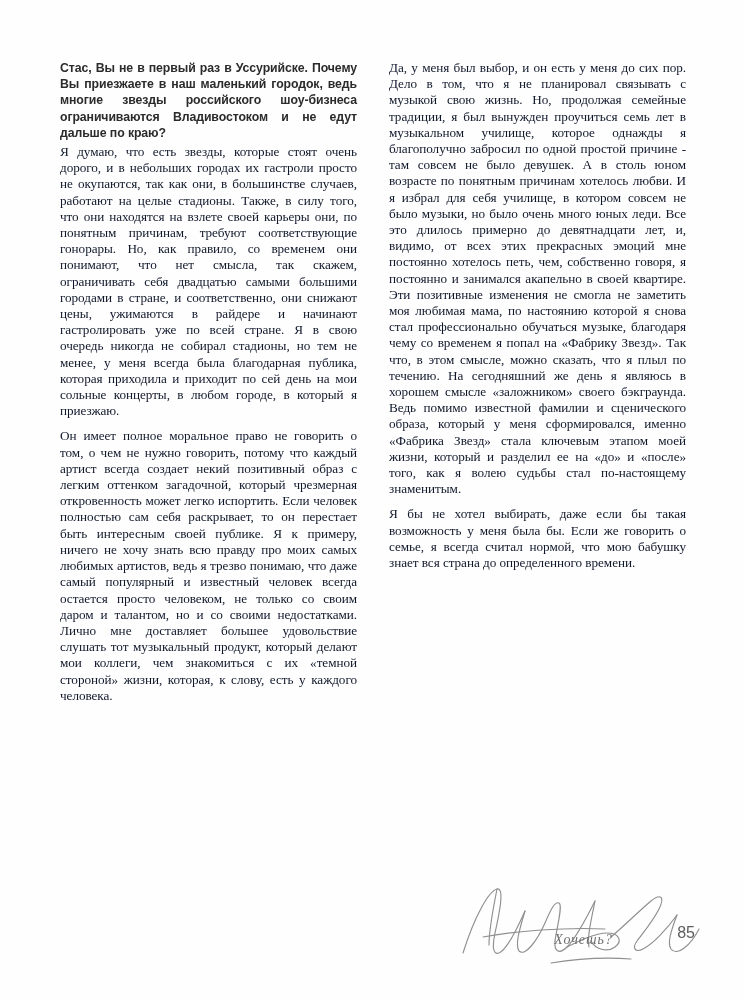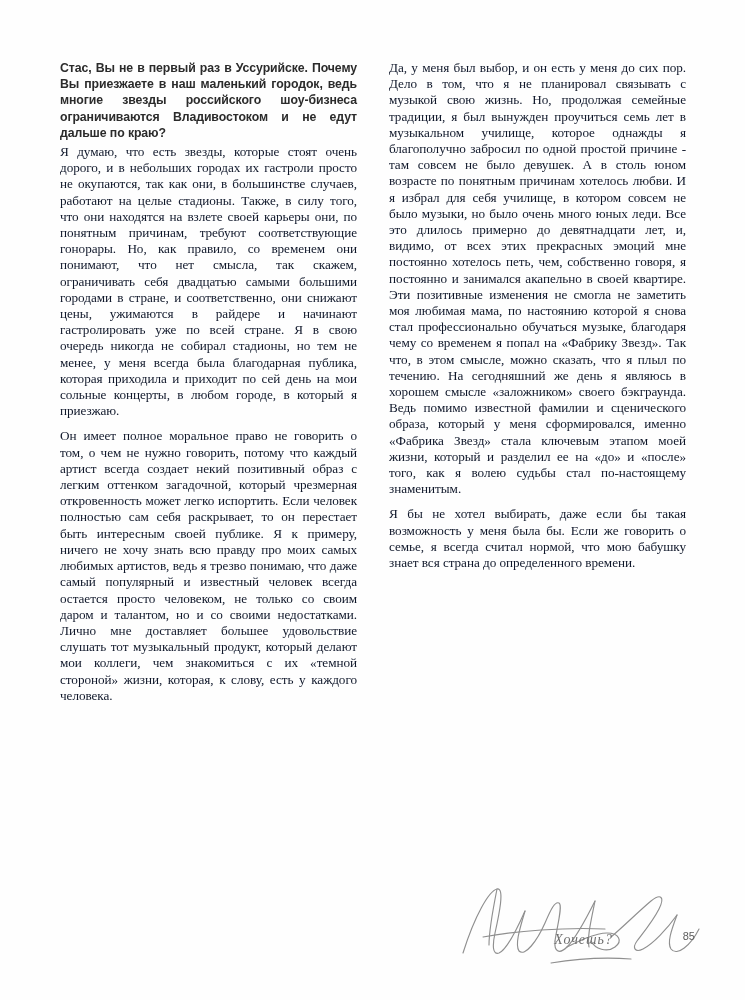--- a/index.html
+++ b/index.html
@@ -55,21 +55,21 @@
     text-align: justify;
     margin: 0 0 9px 0;
     letter-spacing: -0.05px;
   }
   .a:last-child { margin-bottom: 8px; }
   .page-number {
     position: absolute;
     right: 50px;
     bottom: 58px;
     font-family: "Liberation Sans", sans-serif;
-    font-size: 11px;
+    font-size: 16px;
     color: #5d5d5d;
   }
   .signature {
     position: absolute;
     right: 40px;
     bottom: 30px;
     width: 250px;
     height: 95px;
     pointer-events: none;
   }

